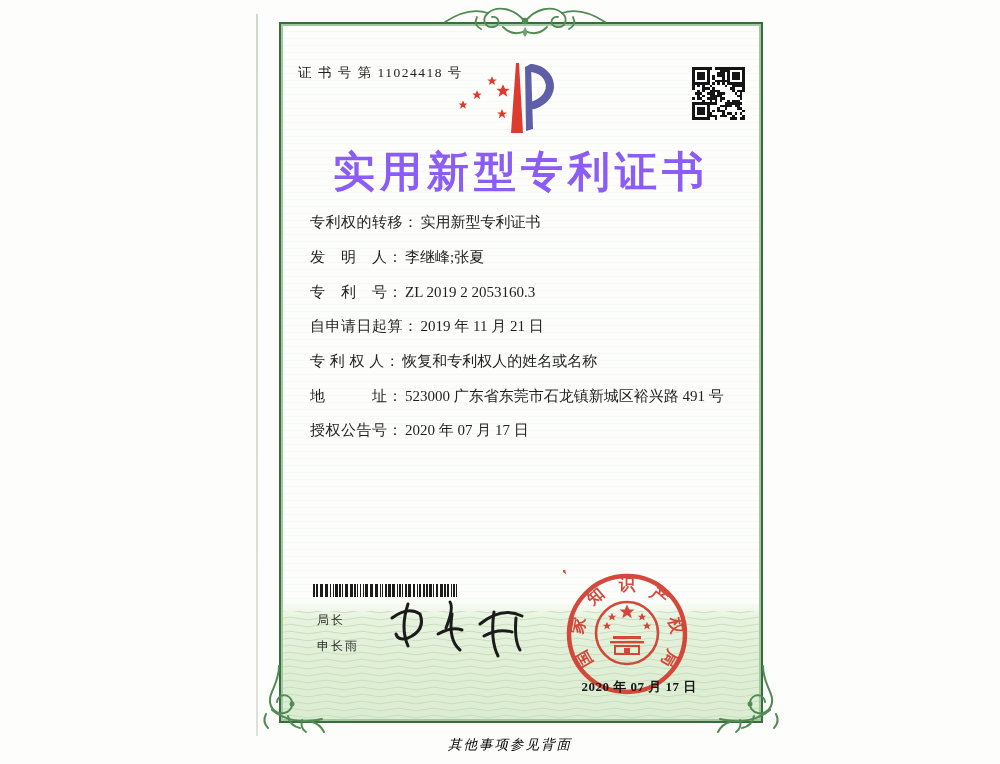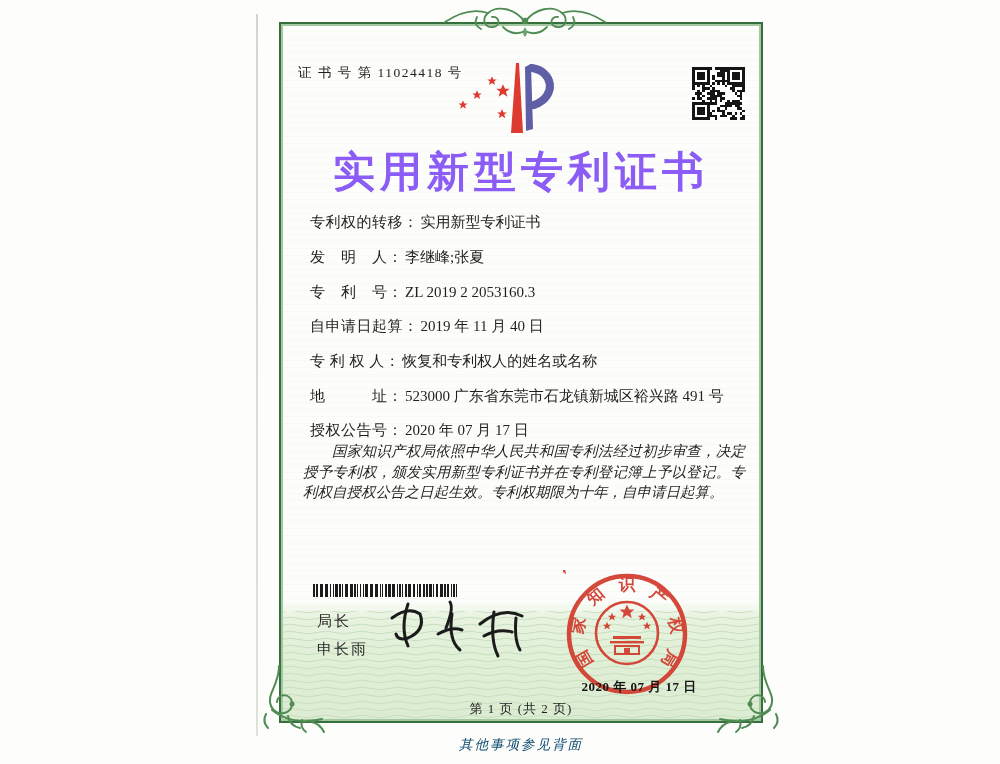--- a/index.html
+++ b/index.html
@@ -32,29 +32,29 @@
   .row.r1{top:0;} .row.r2{top:35px;} .row.r3{top:70px;} .row.r4{top:104px;}
   .row.r5{top:139px;} .row.r6{top:174px;text-align:right;} .row.r7{top:208px;width:440px;}
   .grant-pub{position:absolute;left:249px;top:0;white-space:nowrap;}
   .paras{position:absolute;left:22px;top:417px;width:442px;font-size:14.5px;line-height:20.5px;
     font-style:italic;color:#242424;text-align:justify;}
   .paras p{margin:0;text-indent:2em;}
   .barcode{position:absolute;left:32px;top:560px;width:146px;height:13px;display:flex;align-items:stretch;}
   .barcode span{display:block;height:100%;}
   .barcode span.bar{background:#1c1c1c;}
   .sig-block{position:absolute;left:36px;top:588px;font-family:"Liberation Sans","DejaVu Sans",sans-serif;
-    font-size:15px;letter-spacing:2px;color:#2a2a2a;}
+    font-size:12px;letter-spacing:2px;color:#2a2a2a;}
   .sig-block .name{margin-top:9px;}
   .signature{position:absolute;left:97px;top:566px;}
   .seal{position:absolute;left:282px;top:546px;}
   .seal-date{position:absolute;left:298px;top:654px;width:120px;text-align:center;
     font-size:13px;font-weight:bold;letter-spacing:.5px;color:#151515;}
   .page-info{position:absolute;left:0;top:676px;width:100%;text-align:center;font-size:13px;letter-spacing:1px;}
-  .back-note{position:absolute;left:279px;top:736px;width:484px;text-align:center;
-    font-size:13.5px;font-style:italic;letter-spacing:2px;color:#0c4a6e;}
+  .back-note{position:absolute;left:268px;top:736px;width:484px;text-align:center;
+    font-size:13.5px;font-style:italic;letter-spacing:2px;color:#000000;}
   .flourish-top{position:absolute;left:443px;top:5px;z-index:7;}
   .flourish-bl{position:absolute;left:258px;top:664px;z-index:7;}
   .flourish-br{position:absolute;left:712px;top:664px;z-index:7;transform:scaleX(-1);}
 </style>
 </head>
 <body>
 
 <div class="stage">
 
   <div class="paper-edge"></div>
@@ -571,30 +571,29 @@
           <div class="b"></div>
           <div class="b"></div>
         </div>
 
       <div class="title">实用新型专利证书</div>
 
       <div class="rows">
         <div class="row r1"><span class="lab">专利权的转移：</span><span class="val">实用新型专利证书</span></div>
         <div class="row r2"><span class="lab">发　明　人：</span><span class="val">李继峰;张夏</span></div>
         <div class="row r3"><span class="lab">专　利　号：</span><span class="val">ZL 2019 2 2053160.3</span></div>
-        <div class="row r4"><span class="lab">自申请日起算：</span><span class="val">2019 年 11 月 40 日</span></div>
+        <div class="row r4"><span class="lab">自申请日起算：</span><span class="val">2019 年 11 月 21 日</span></div>
         <div class="row r5"><span class="lab">专 利 权 人：</span><span class="val">恢复和专利权人的姓名或名称</span></div>
         <div class="row r6"><span class="lab">地　　　址：</span><span class="val">523000 广东省东莞市石龙镇新城区裕兴路 491 号</span></div>
         <div class="row r7">
           <span class="lab">授权公告号：</span><span class="val">2020 年 07 月 17 日</span>
         </div>
       </div>
 
       <div class="paras">
-        <p>国家知识产权局依照中华人民共和国专利法经过初步审查，决定授予专利权，颁发实用新型专利证书并在专利登记簿上予以登记。专利权自授权公告之日起生效。专利权期限为十年，自申请日起算。</p>
       </div>
 
       <div class="barcode" id="barcode">
           <span class="bar" style="width: 2px;"></span>
           <span style="width: 1px;"></span>
           <span class="bar" style="width: 2px;"></span>
           <span style="width: 2px;"></span>
           <span class="bar" style="width: 3px;"></span>
           <span style="width: 2px;"></span>
           <span class="bar" style="width: 3px;"></span>
@@ -718,18 +717,17 @@
             <path id="st2" d="M0,-5 L1.5,-1.6 5,-1.6 2.2,0.6 3.2,4.2 0,2 -3.2,4.2 -2.2,0.6 -5,-1.6 -1.5,-1.6 Z"></path>
             <rect x="50" y="66" width="28" height="3"></rect>
             <rect x="47" y="71" width="34" height="2.4"></rect>
             <rect x="52" y="76" width="24" height="8" fill="none" stroke="#d23a2c" stroke-width="2"></rect>
             <rect x="61" y="78" width="6" height="6"></rect>
           </g>
         </g>
       </svg>
       <div class="seal-date">2020 年 07 月 17 日</div>
 
-      <div class="page-info">第 1 页 (共 2 页)</div>
     </div>
   </div>
 
   <div class="back-note">其他事项参见背面</div>
 </div>
 
 </body></html>

